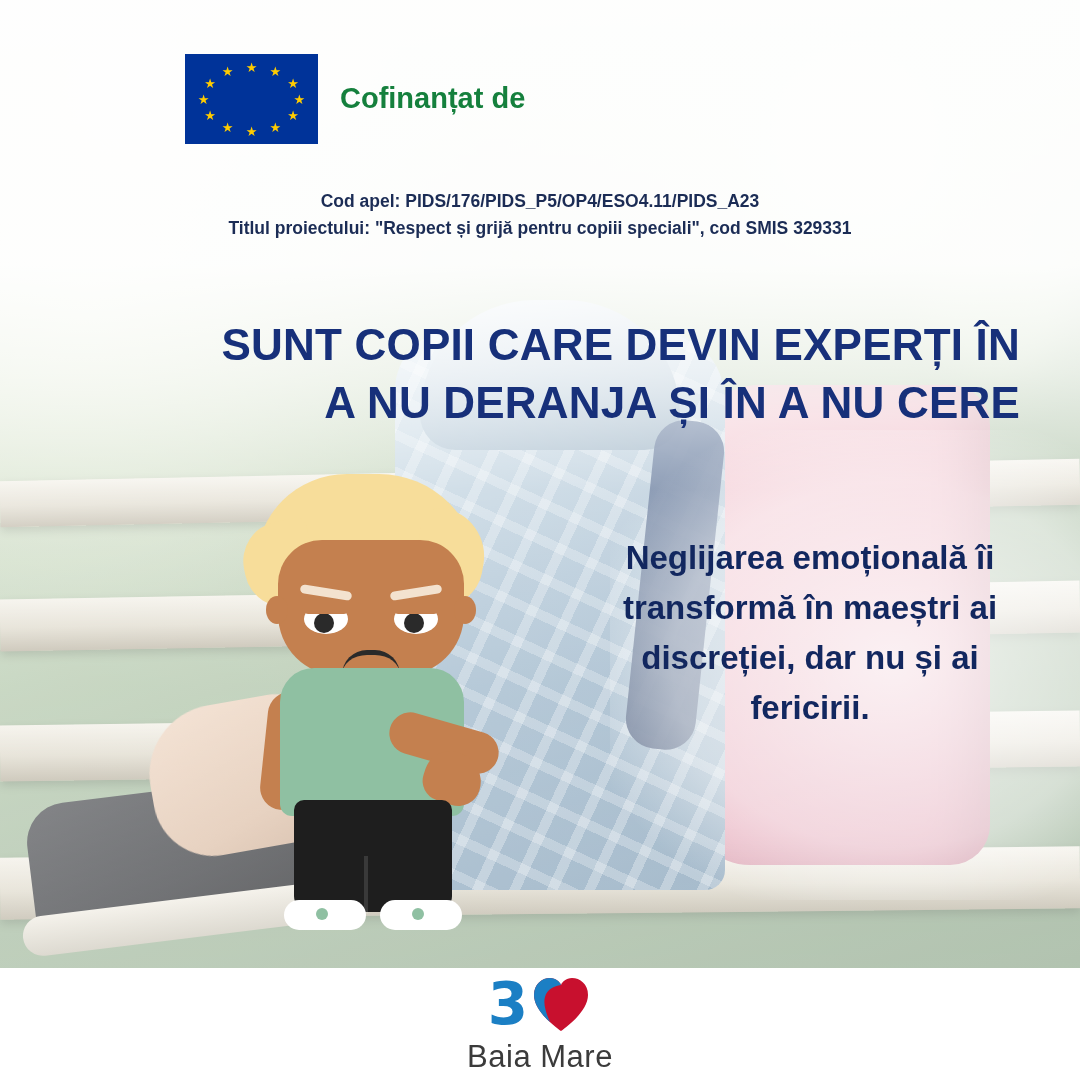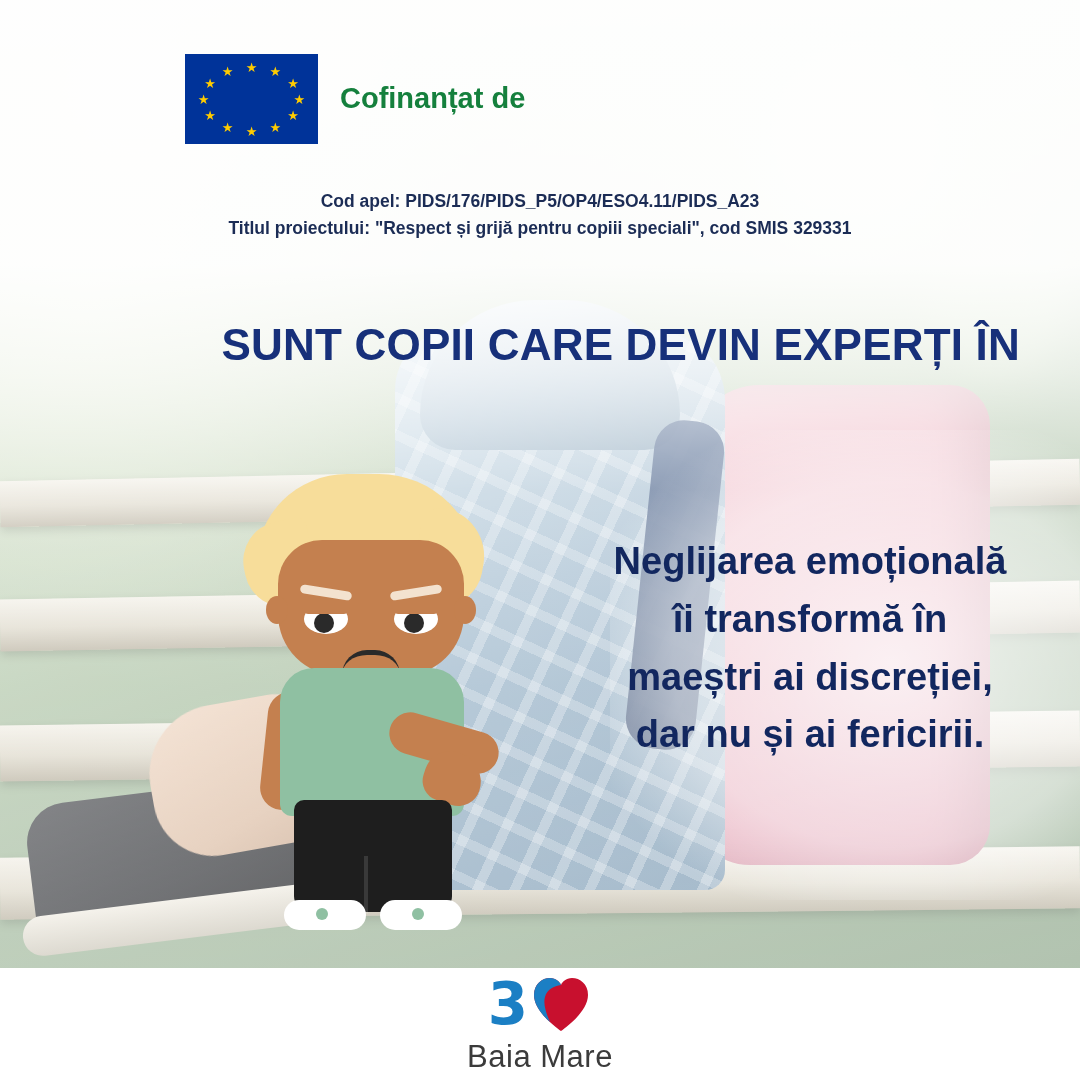--- a/index.html
+++ b/index.html
@@ -266,21 +266,21 @@
   }
 
   
   .message {
     position: absolute;
     left: 600px;
     top: 533px;
     width: 420px;
     text-align: center;
     color: #12275f;
-    font-size: 38px;
+    font-size: 33px;
     font-weight: bold;
     line-height: 1.52;
   }
 
   
   .boy { position: absolute; left: 238px; top: 470px; width: 300px; height: 470px; }
   .boy .hair {
     position: absolute; left: 18px; top: 4px; width: 222px; height: 132px;
     background: #f7dd9a; border-radius: 110px 120px 40px 40px;
   }
@@ -438,20 +438,21 @@
 
   </div>
 
   <div class="funding">
     <div>Cod apel: PIDS/176/PIDS_P5/OP4/ESO4.11/PIDS_A23</div>
     <div>Titlul proiectului: "Respect și grijă pentru copiii speciali", cod SMIS 329331</div>
   </div>
 
   <div class="headline">
     <div>SUNT COPII CARE DEVIN EXPERȚI ÎN</div>
+    <div>A NU DERANJA ȘI ÎN A NU CERE</div>
   </div>
 
   <div class="message">Neglijarea emoțională îi transformă în maeștri ai discreției, dar nu și ai fericirii.</div>
 
   <div class="boy">
     <div class="hair"></div>
     <div class="hair2"></div>
     <div class="hair3"></div>
     <div class="head"></div>
     <div class="ear-l"></div>

